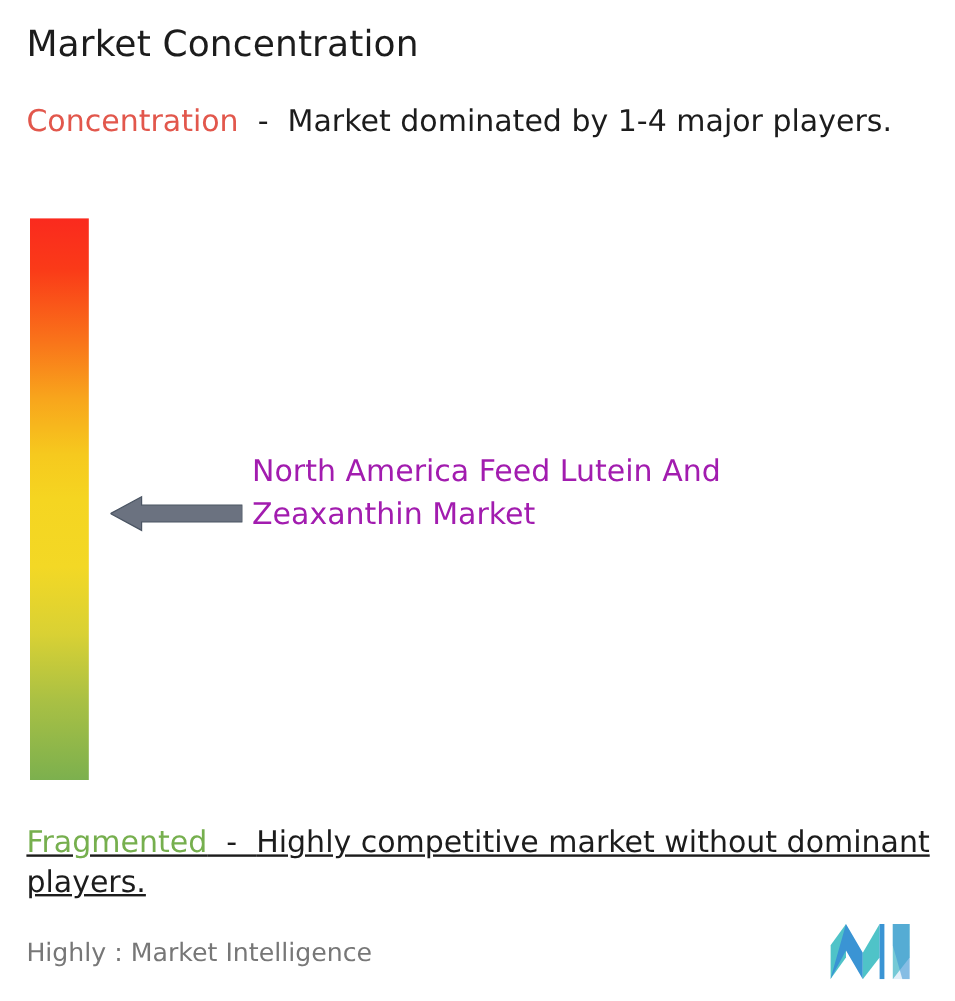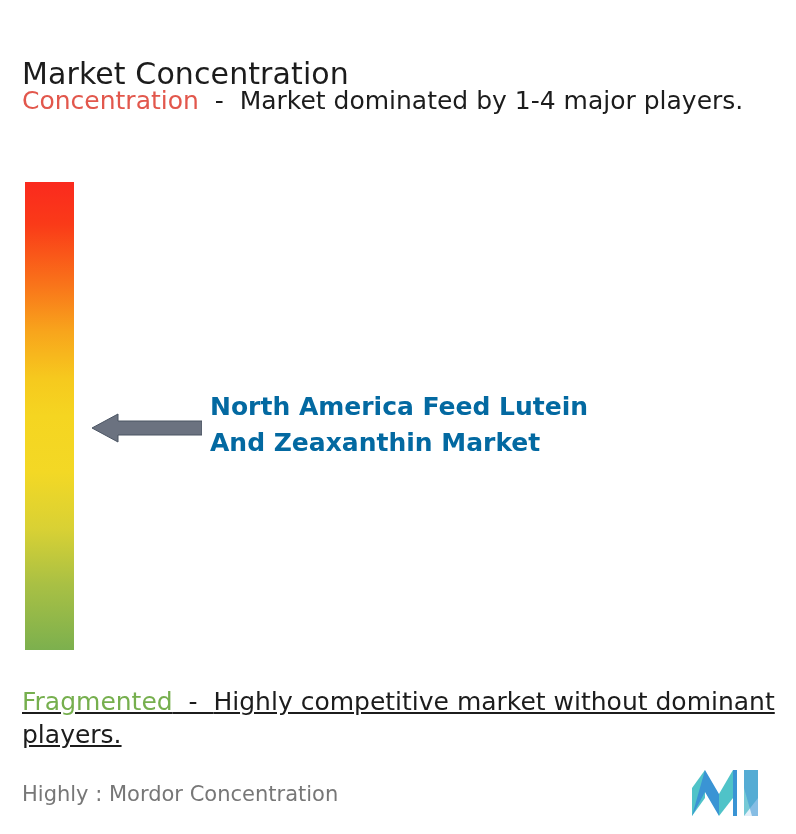--- a/index.html
+++ b/index.html
@@ -26,21 +26,20 @@
   
   #page-title {
     position: absolute;
     left: 22px;
     top: 20px;
     font-size: 30px;
     font-weight: 400;
     letter-spacing: 0.1px;
     color: #1c1c1c;
     white-space: nowrap;
-    margin-top: 36px;
   }
 
   
   #consolidated-line {
     position: absolute;
     left: 22px;
     top: 84px;
     width: 752px;
     font-size: 25px;
     line-height: 33px;
@@ -82,26 +81,26 @@
     left: 92px;
     top: 412px;
     width: 110px;
     height: 32px;
   }
 
   
   #market-label {
     position: absolute;
     left: 210px;
-    top: 389px;
+    top: 375px;
     width: 420px;
     font-size: 25px;
     line-height: 36px;
-    color: #0369a1;
-    font-weight: 700;
+    color: #a21caf;
+    font-weight: 400;
   }
 
   
   #fragmented-line {
     position: absolute;
     left: 22px;
     top: 685px;
     width: 765px;
     font-size: 25px;
     line-height: 33px;
@@ -148,21 +147,21 @@
   <svg id="pointer-arrow" viewBox="0 0 110 32">
     <polygon points="0,16 26,2 26,9 110,9 110,23 26,23 26,30" fill="#6b7280" stroke="#4b5563" stroke-width="1"></polygon>
   </svg>
 
   <div id="market-label">North America Feed Lutein And Zeaxanthin Market</div>
 
   <div id="fragmented-line">
     <span id="fragmented-label">Fragmented</span><span class="gap-dash">  -  </span><span>Highly competitive market without dominant players.</span>
   </div>
 
-  <div id="source-line"><span>Highly : </span><span>Mordor Concentration</span></div>
+  <div id="source-line"><span>Highly : </span><span>Market Intelligence</span></div>
 
   <svg id="brand-logo" viewBox="0 0 76 46">
     <polygon points="0,46 0,18 13,0 13,28" fill="#4fc3c8"></polygon>
     <polygon points="0,46 13,0 27,24 27,46 13,22" fill="#3a94d4"></polygon>
     <polygon points="27,46 27,24 41,0 41,28" fill="#4fc3c8"></polygon>
     <polygon points="41,0 41,46 45,46 45,0" fill="#3a94d4"></polygon>
     <polygon points="52,46 52,0 66,0 66,28" fill="#7fd3d6"></polygon>
     <polygon points="52,0 66,0 66,46 52,46 52,22" fill="#3a94d4" opacity="0.15"></polygon>
     <polygon points="66,0 66,46 60,46 52,18 52,0" fill="#3a94d4" opacity="0.55"></polygon>
   </svg>

